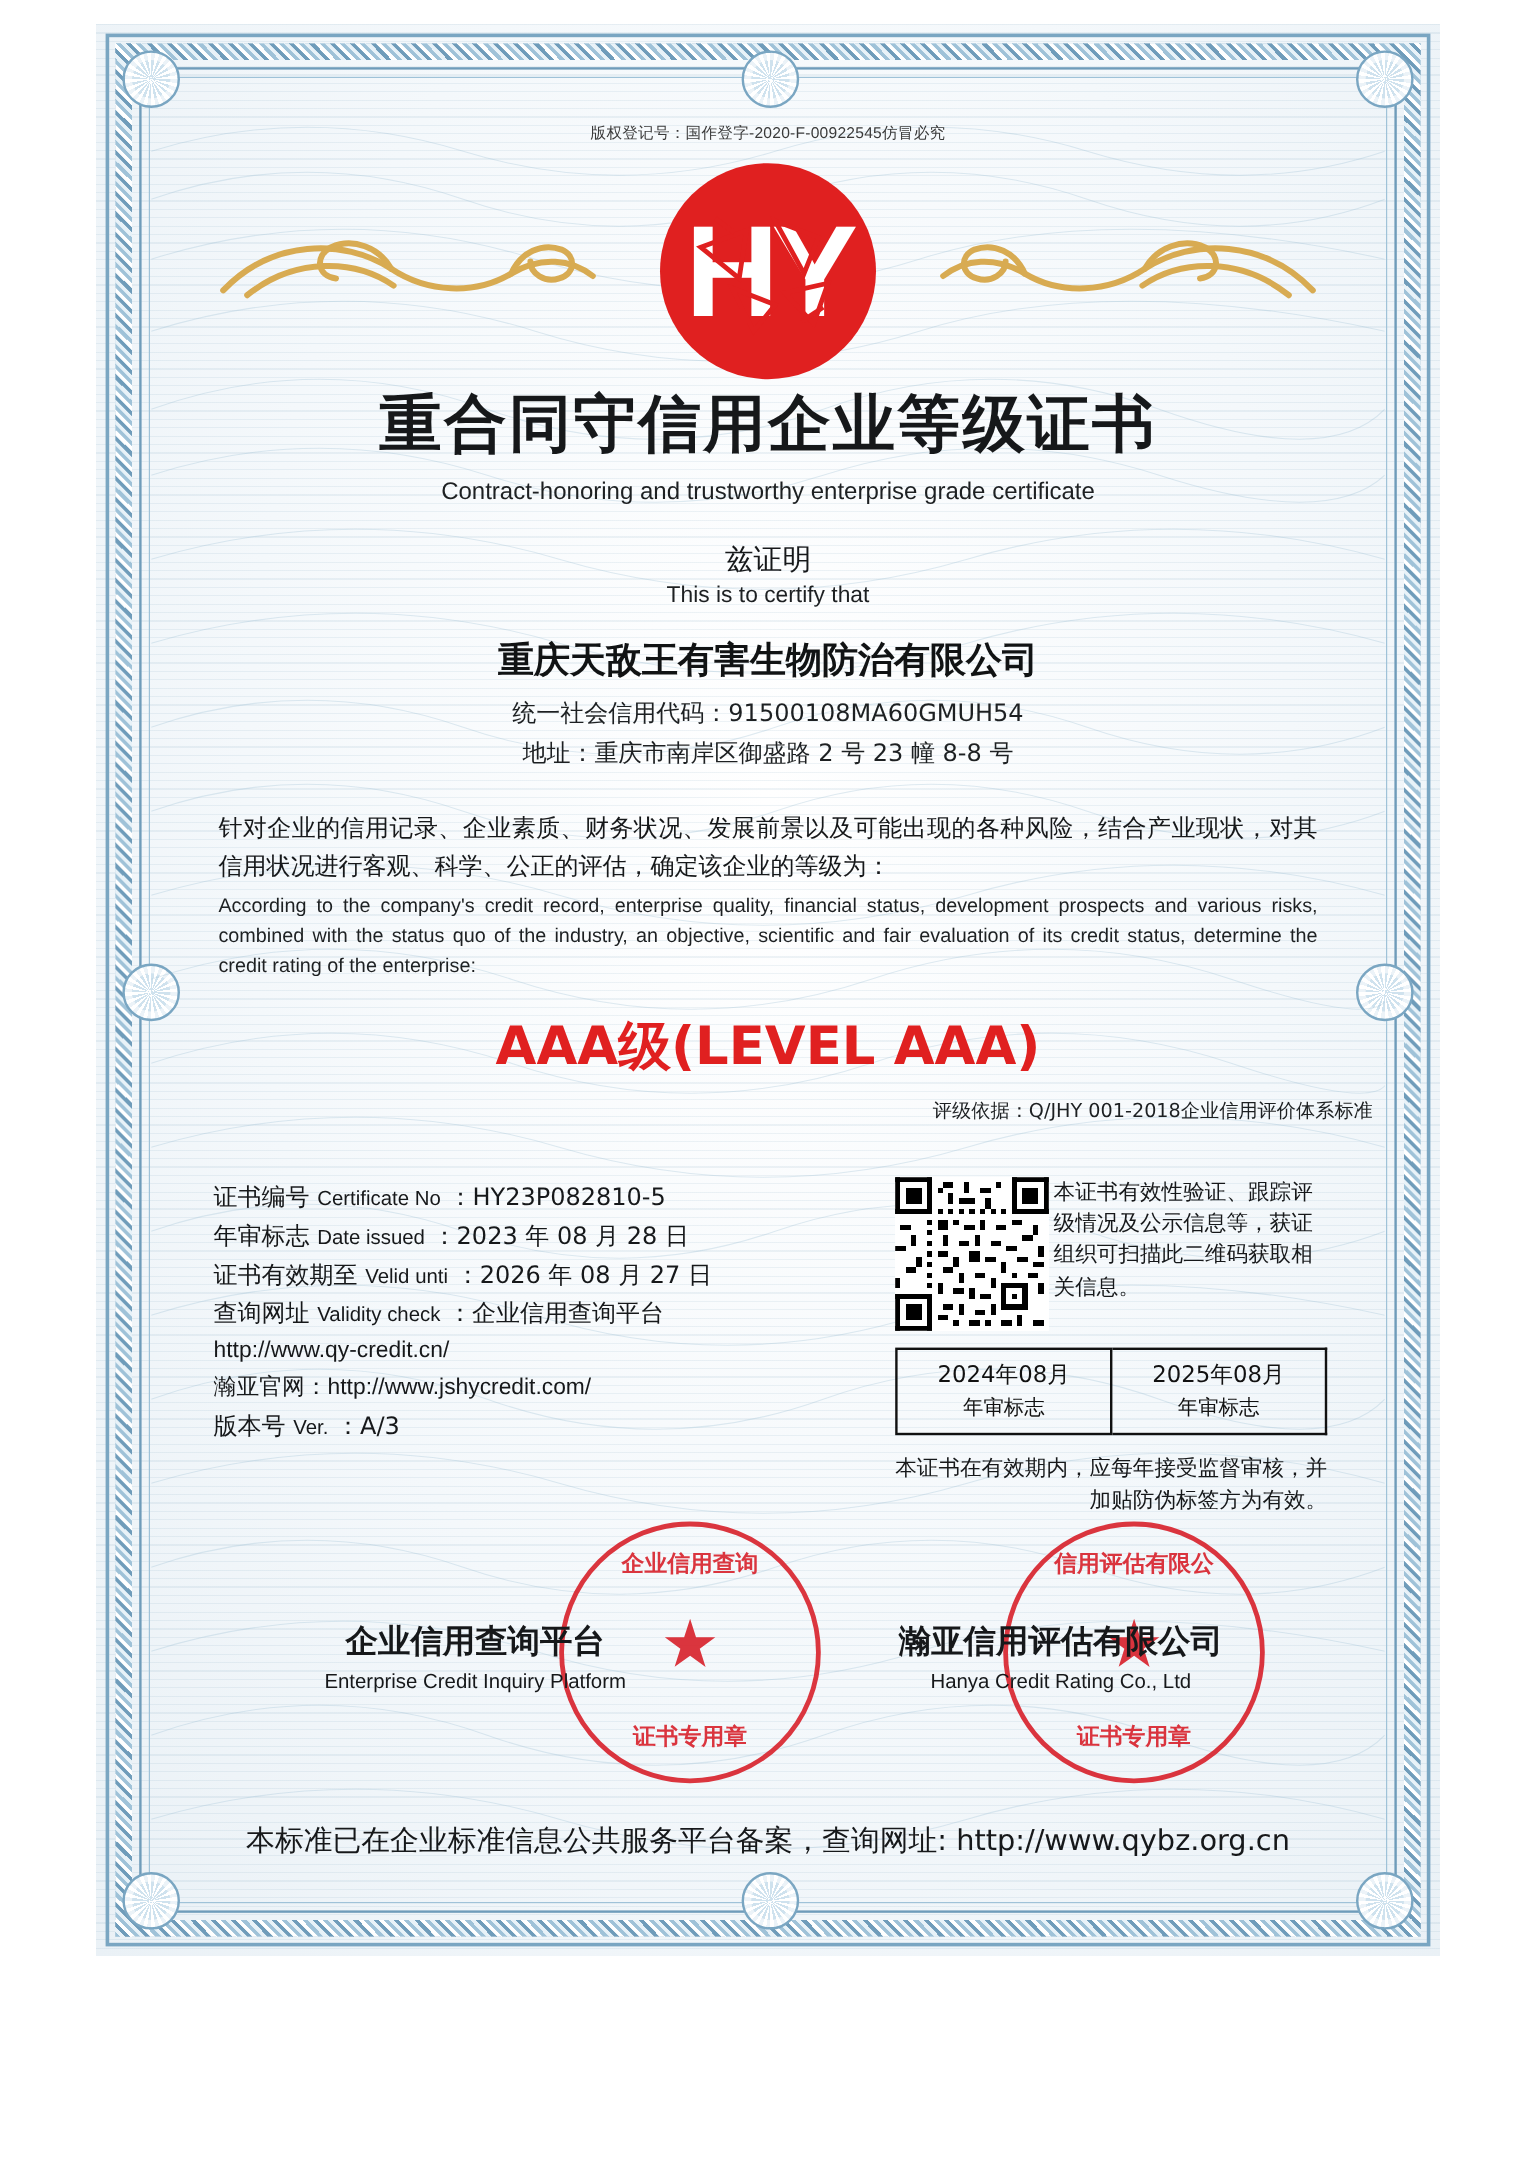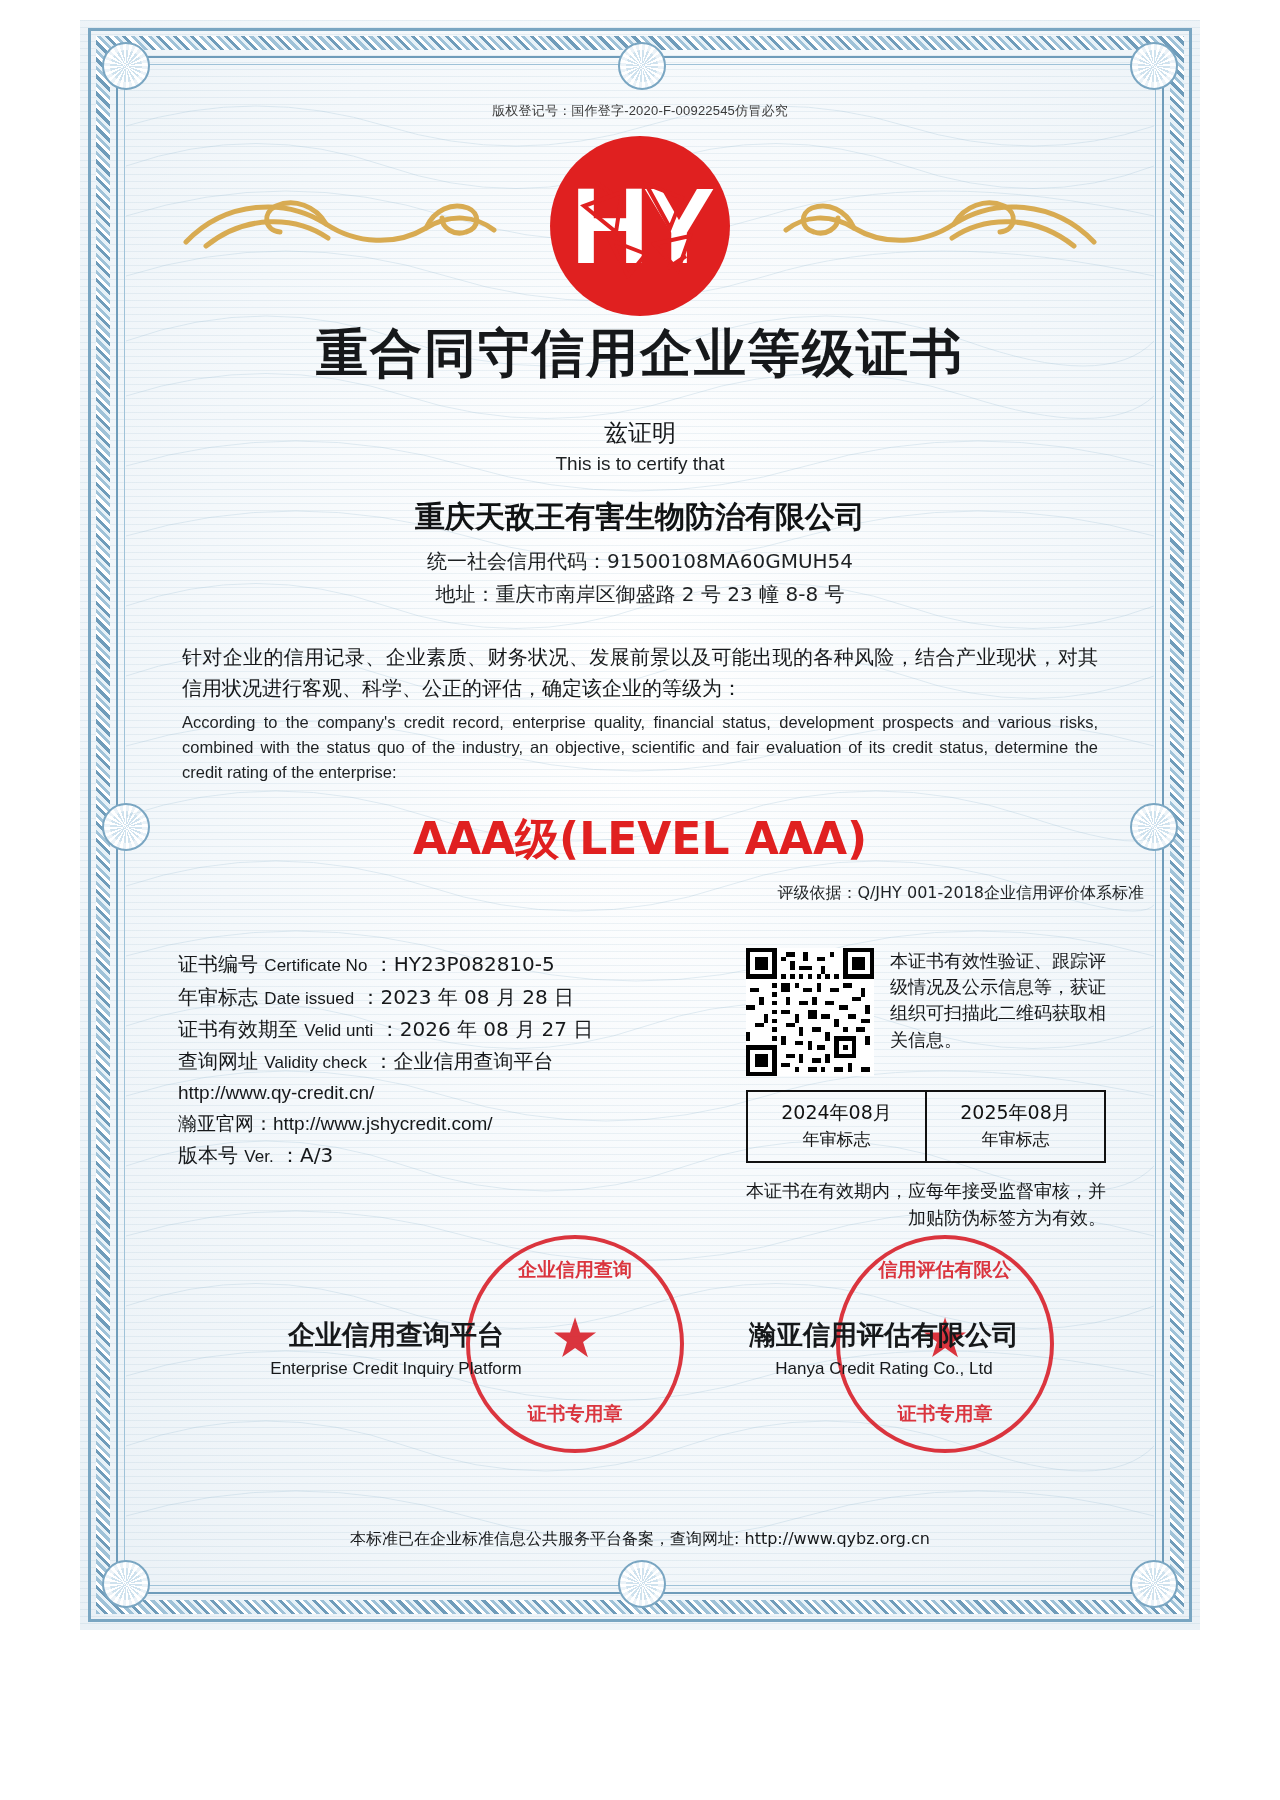--- a/index.html
+++ b/index.html
@@ -249,21 +249,21 @@
     display: flex;
     align-items: flex-start;
   }
   .qr {
     width: 128px;
     height: 128px;
     flex: 0 0 128px;
     background: #ffffff;
   }
   .qr-note {
-    margin-left: 16px;
+    margin-left: 4px;
     font-size: 18px;
     line-height: 1.45;
     color: #16181a;
     font-family: "DejaVu Sans", sans-serif;
   }
   .stamp-boxes {
     display: flex;
     margin-top: 14px;
     gap: 0;
   }
@@ -346,21 +346,21 @@
     font-size: 17px;
     color: #16181a;
     margin-top: 6px;
   }
 
   .footer-note {
     position: absolute;
     left: 40px; right: 40px;
     bottom: 24px;
     text-align: center;
-    font-size: 16px;
+    font-size: 24px;
     color: #16181a;
     font-family: "DejaVu Sans", sans-serif;
   }
 
   .wave-overlay {
     position: absolute;
     left: 46px; top: 46px; right: 46px; bottom: 46px;
     pointer-events: none;
     opacity: 0.5;
   }
@@ -443,20 +443,21 @@
         <g fill="none" stroke="#d8ab52" stroke-width="5" stroke-linecap="round">
           <path d="M10 62 C 50 20, 110 18, 150 44 C 180 64, 220 66, 250 48 C 275 33, 300 36, 318 50"></path>
           <path d="M30 66 C 70 34, 120 36, 152 58"></path>
           <path d="M250 48 C 258 30, 276 22, 292 28 C 304 33, 304 48, 290 52 C 278 56, 266 48, 266 38"></path>
           <path d="M150 44 C 140 26, 118 18, 100 26 C 86 33, 88 50, 104 52"></path>
         </g>
       </svg>
     </div>
 
     <div class="title-cn">重合同守信用企业等级证书</div>
+    <div class="title-en">Contract-honoring and trustworthy enterprise grade certificate</div>
 
     <div class="certify-cn">兹证明</div>
     <div class="certify-en">This is to certify that</div>
 
     <div class="company-name">重庆天敌王有害生物防治有限公司</div>
     <div class="company-meta">统一社会信用代码：91500108MA60GMUH54</div>
     <div class="company-meta">地址：重庆市南岸区御盛路 2 号 23 幢 8-8 号</div>
 
     <div class="body-block">
       <div class="body-cn">针对企业的信用记录、企业素质、财务状况、发展前景以及可能出现的各种风险，结合产业现状，对其信用状况进行客观、科学、公正的评估，确定该企业的等级为：</div>

